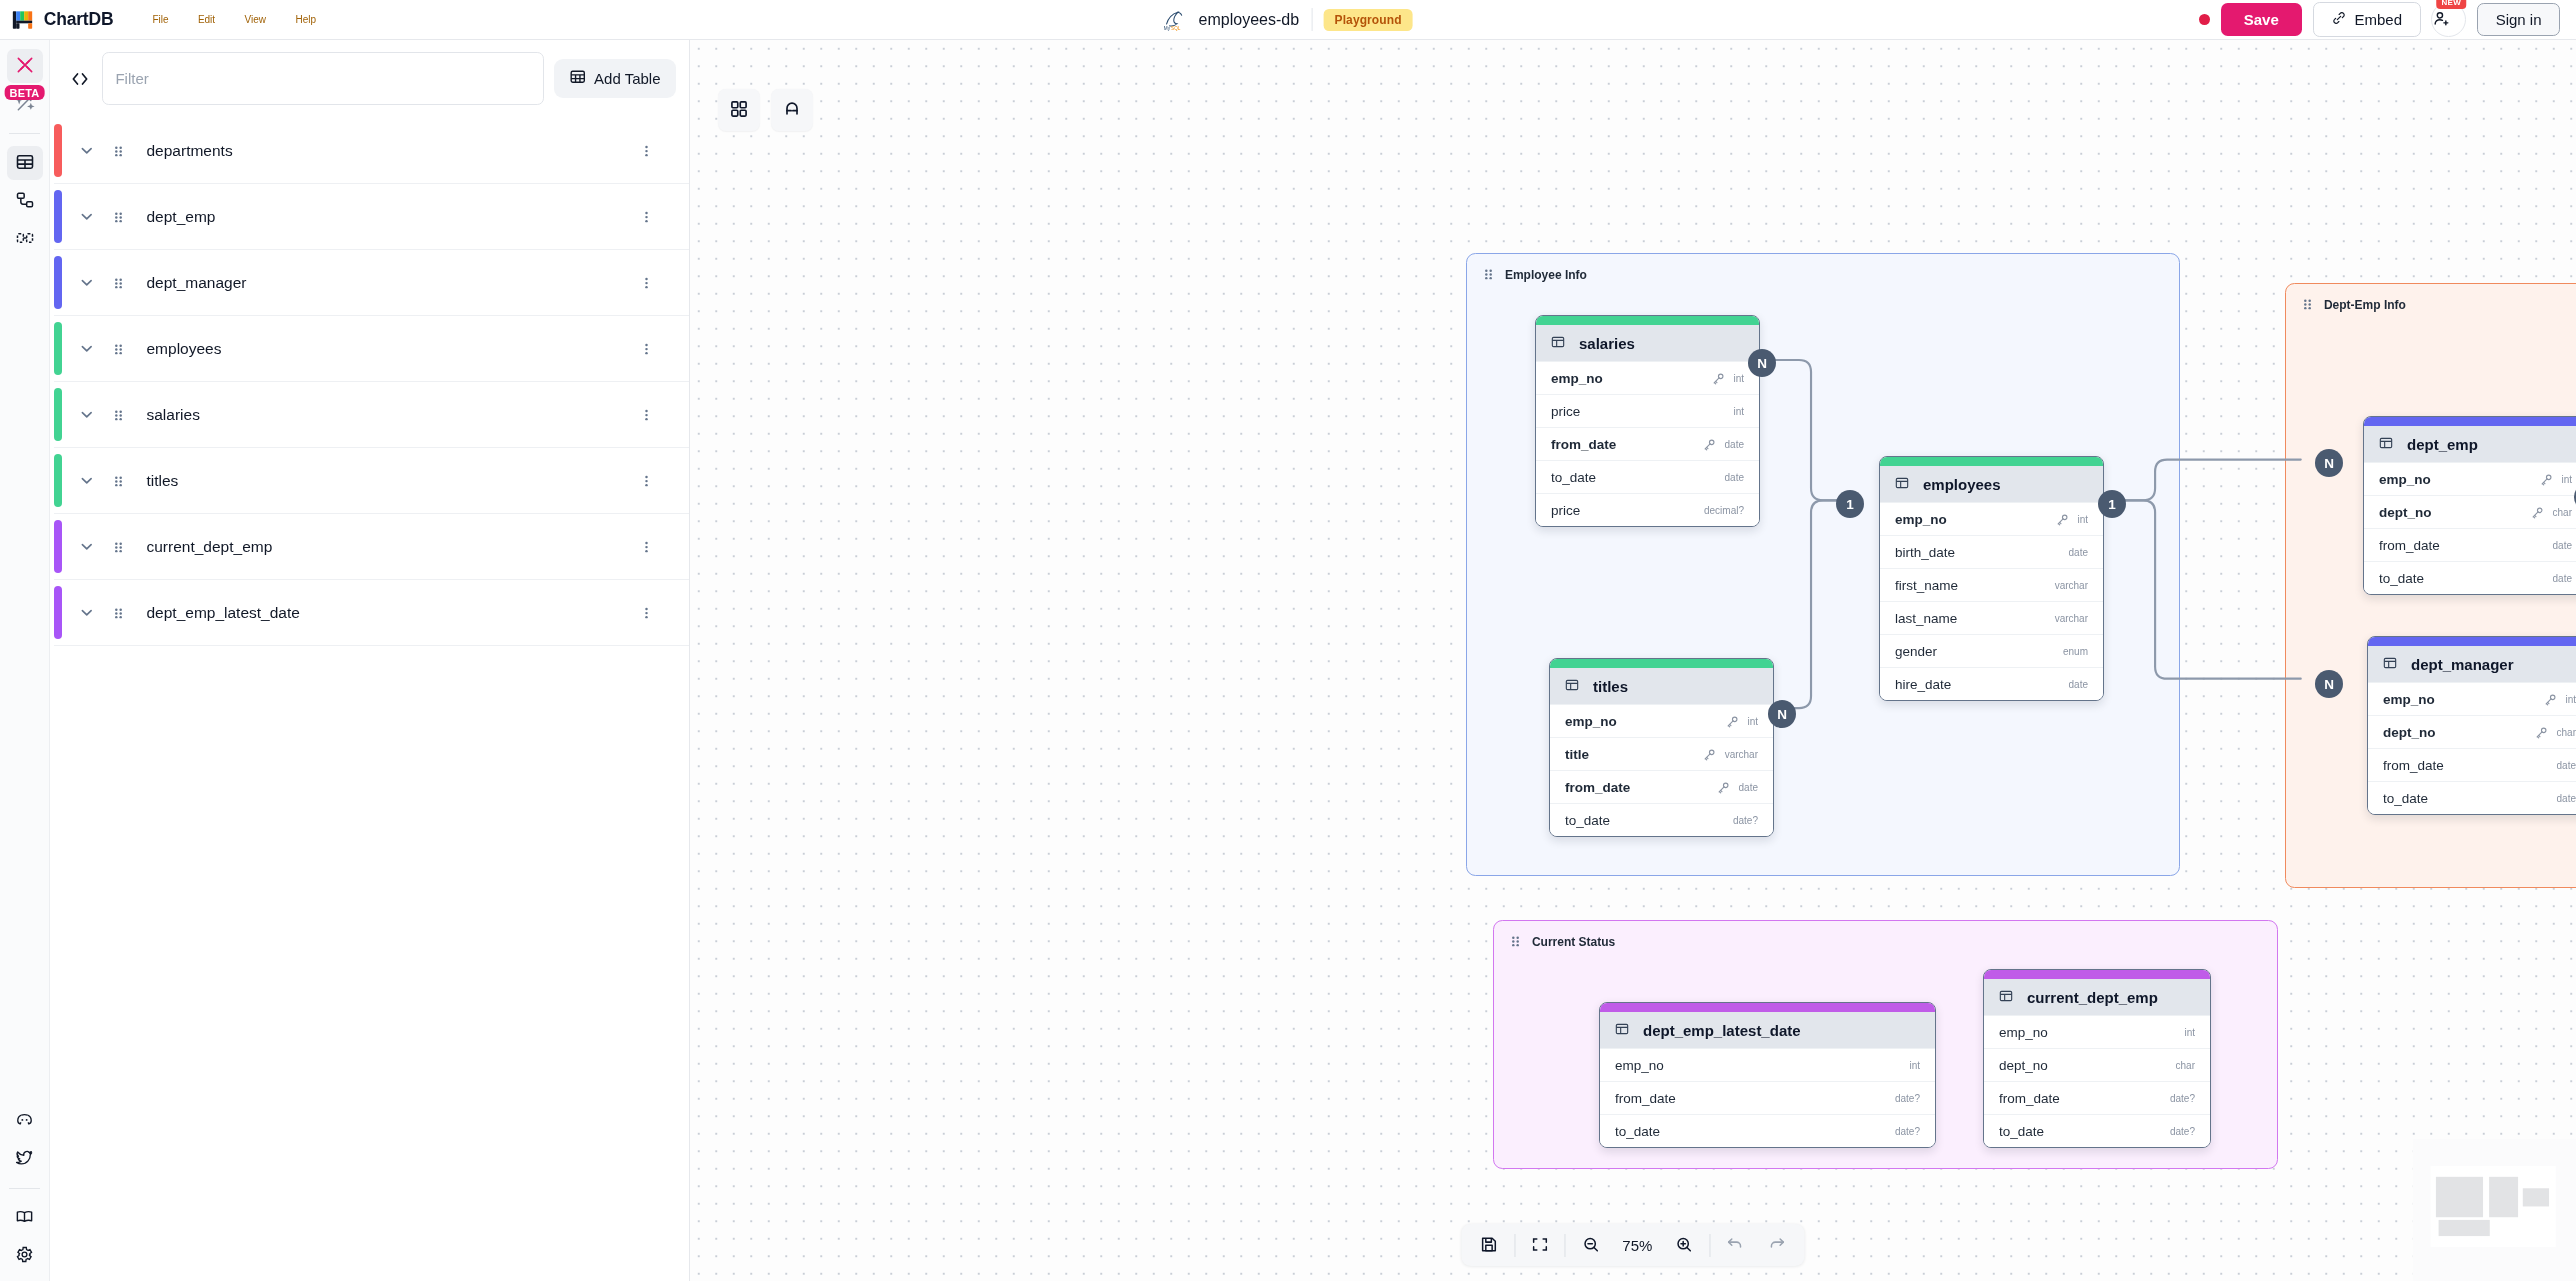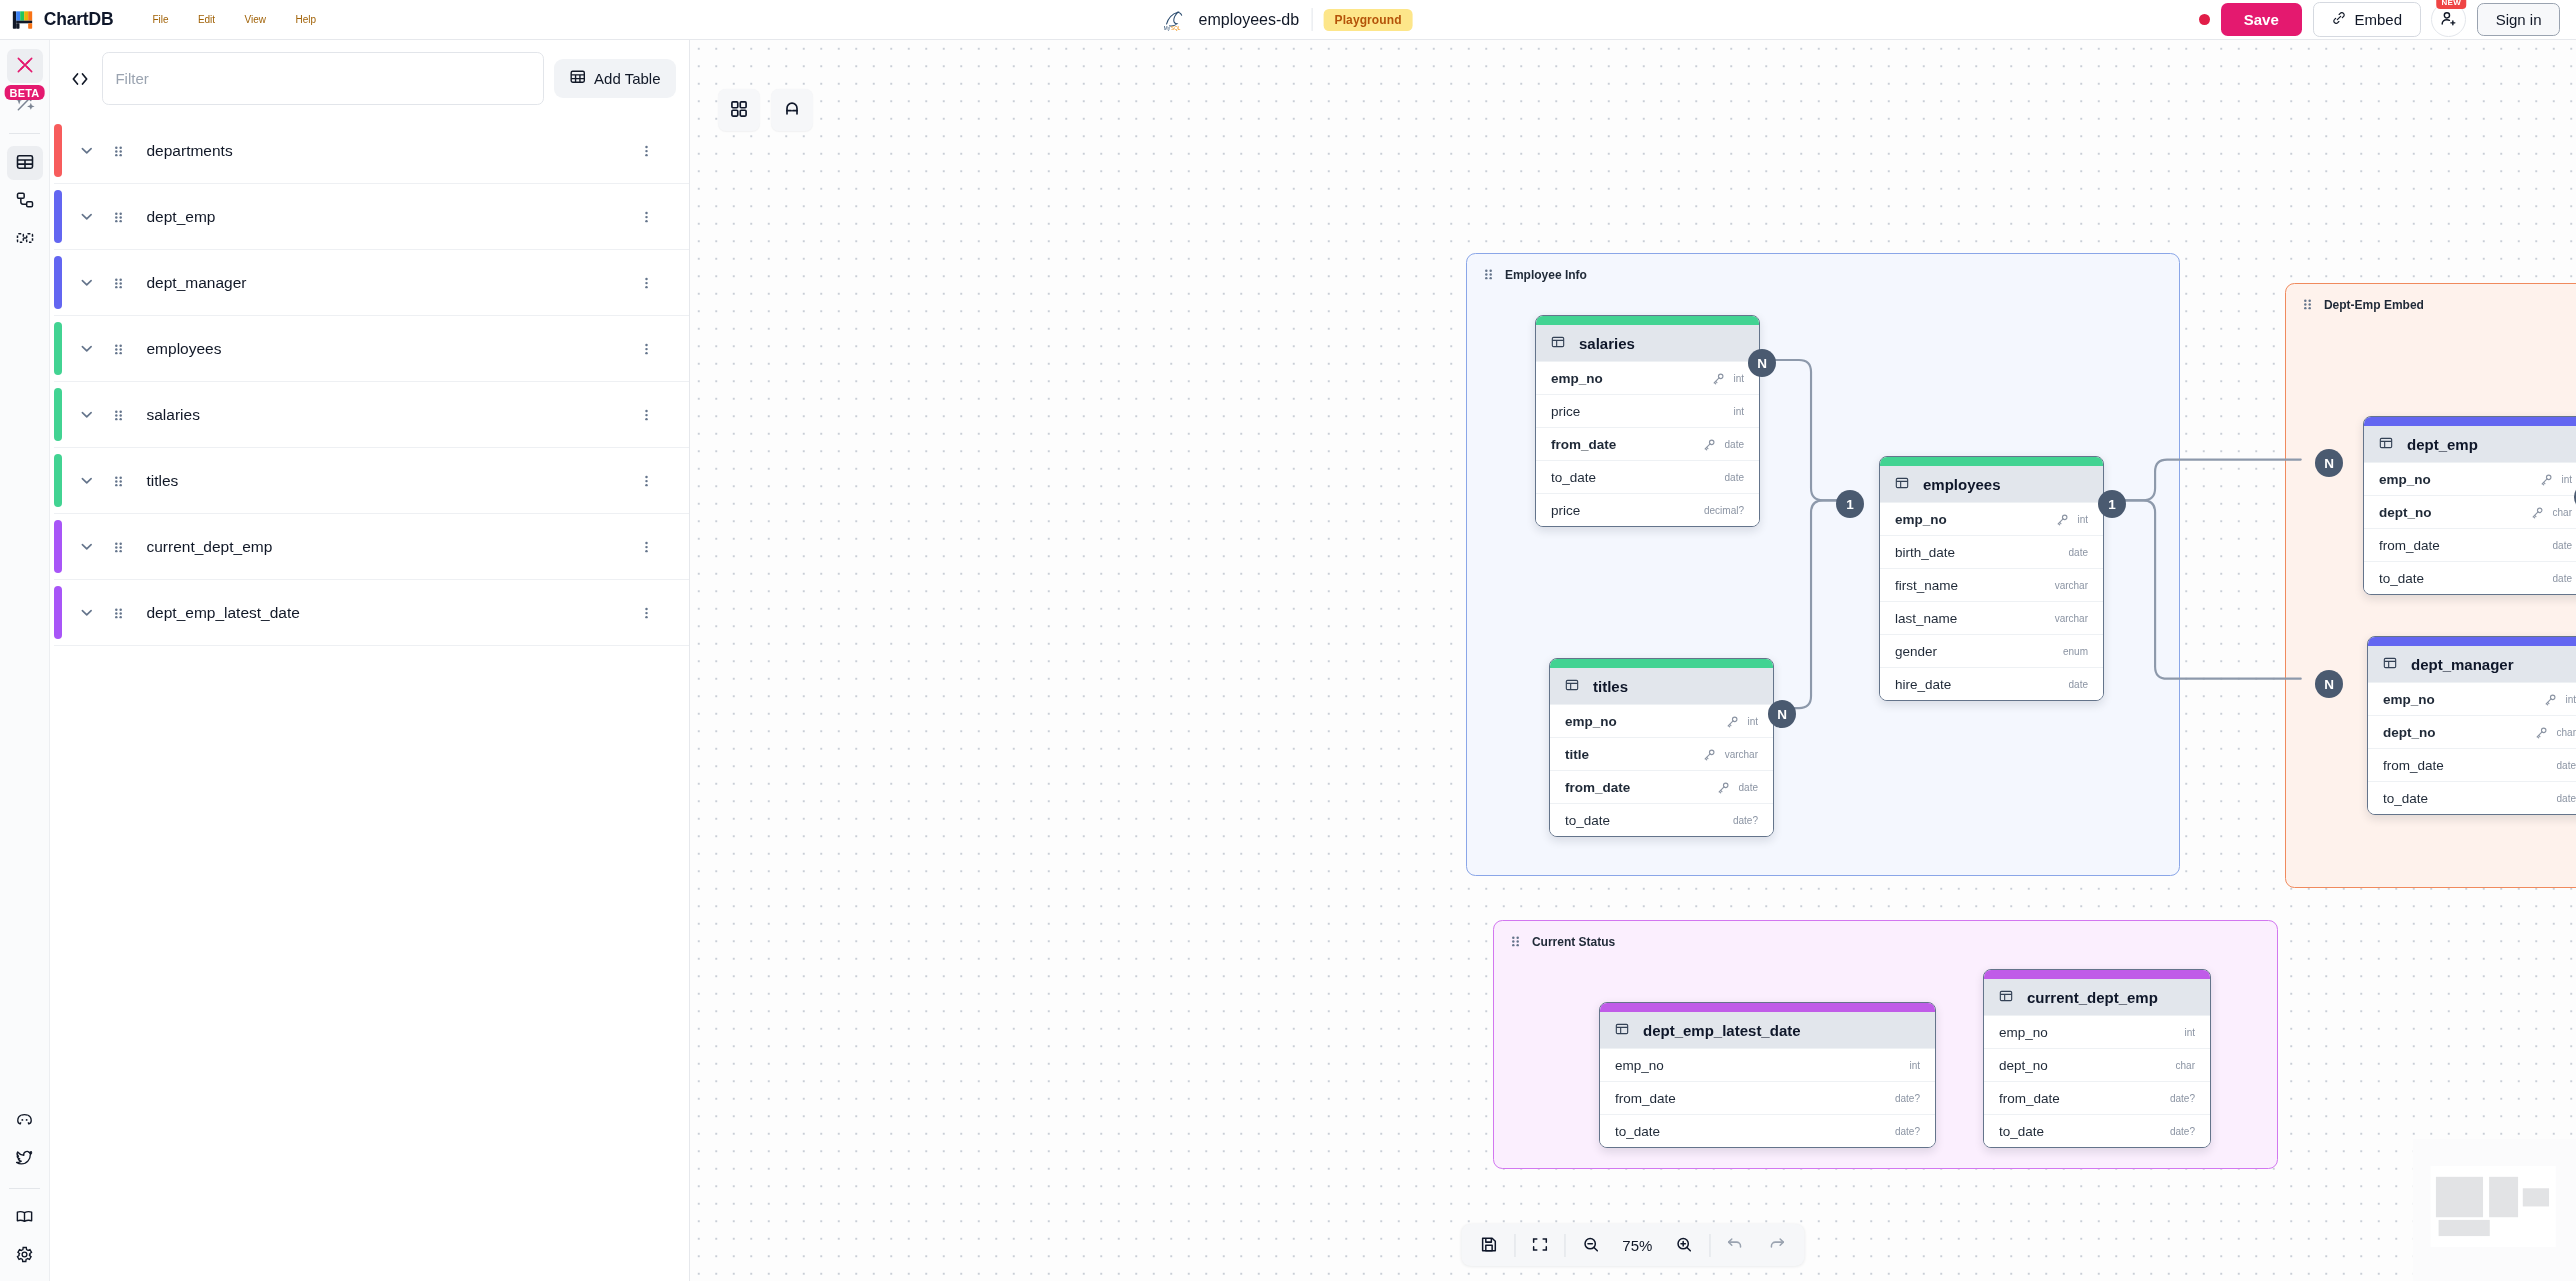--- a/index.html
+++ b/index.html
@@ -45,21 +45,21 @@
   .btn-save {
     background: #e4196f; color: #fff; border: none; font-size: 15px; font-weight: 600;
     padding: 8px 23px; border-radius: 6.7px; cursor: pointer;
   }
   .btn-embed {
     background: #fff; border: 0.7px solid #d5d9e0; font-size: 15px; color: #111827;
     padding: 7.4px 17.5px; border-radius: 6.7px; cursor: pointer; display: flex; align-items: center; gap: 7.4px;
   }
   .icon-round-btn {
     position: relative; width: 35px; height: 35px; border-radius: 50%;
-    border: 0.7px solid #e3e6eb; background:#fff; display:flex; align-items:center; justify-content:center;
+    border: 0.7px solid #e3e6eb; background:#fff; display:flex; align-items:center; 
     cursor: pointer;
   }
   .new-badge {
     position: absolute; top: -6.7px; left: 50%; transform: translateX(-42%);
     background: #ef4444; color: #fff; font-size: 8px; font-weight: 700;
     padding: 2px 5.4px; border-radius: 4px; letter-spacing: 0.3px;
   }
   .btn-signin {
     background: #f7f8fa; border: 0.7px solid #9aa3b0; font-size: 15px; color:#111827;
     padding: 7.4px 17.5px; border-radius: 6.7px; cursor: pointer;
@@ -632,21 +632,21 @@
           <div class="group" style="left: 1595px; top: 243px; width: 427px; height: 605px; border-color: rgb(240, 138, 93); background: rgb(254, 242, 236);">
             <div class="group-head">
               <span><svg width="15" height="17.5" viewBox="0 0 16 24" fill="#64748b">
                   <circle cx="5" cy="8" r="1.7"></circle>
                   <circle cx="11" cy="8" r="1.7"></circle>
                   <circle cx="5" cy="13" r="1.7"></circle>
                   <circle cx="11" cy="13" r="1.7"></circle>
                   <circle cx="5" cy="18" r="1.7"></circle>
                   <circle cx="11" cy="18" r="1.7"></circle>
                 </svg></span>
-              <span class="group-title">Dept-Emp Embed</span>
+              <span class="group-title">Dept-Emp Info</span>
             </div>
           </div>
           <div class="group" style="left: 803px; top: 880px; width: 785px; height: 249px; border-color: rgb(210, 119, 240); background: rgb(251, 239, 254);">
             <div class="group-head">
               <span><svg width="15" height="17.5" viewBox="0 0 16 24" fill="#64748b">
                   <circle cx="5" cy="8" r="1.7"></circle>
                   <circle cx="11" cy="8" r="1.7"></circle>
                   <circle cx="5" cy="13" r="1.7"></circle>
                   <circle cx="11" cy="13" r="1.7"></circle>
                   <circle cx="5" cy="18" r="1.7"></circle>

